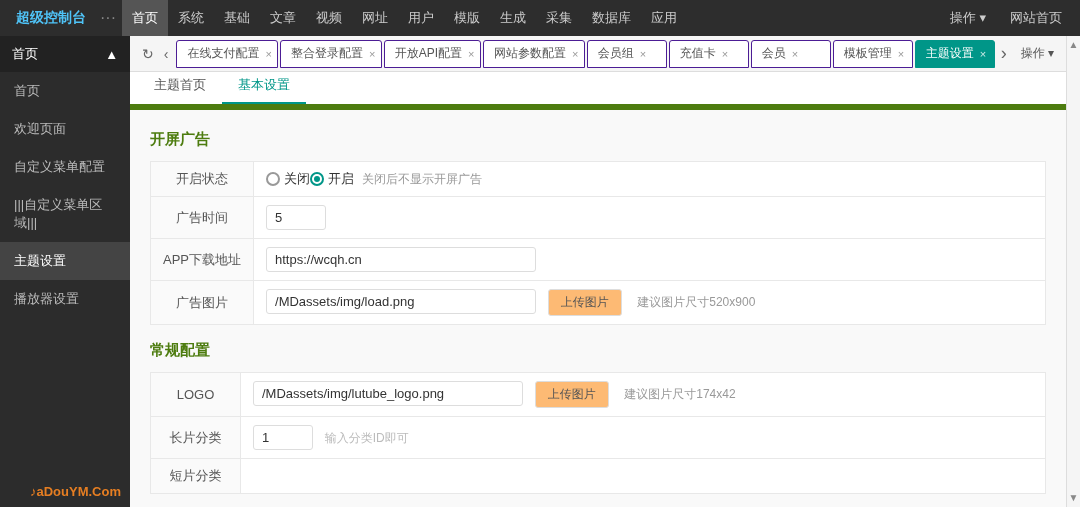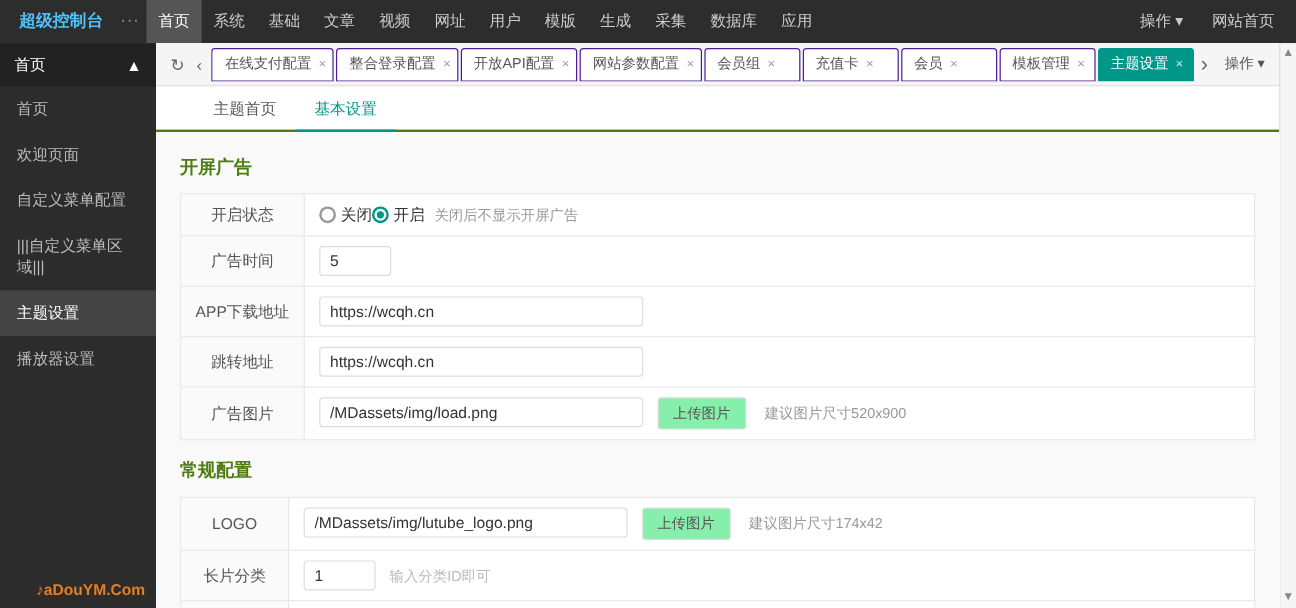--- a/index.html
+++ b/index.html
@@ -170,24 +170,24 @@
       padding: 0 8px;
       font-size: 12px;
       color: #555;
       cursor: pointer;
       white-space: nowrap;
     }
 
     
     .sub-tabs {
       display: flex;
-      align-items: flex-start;
+      align-items: flex-end;
       gap: 0;
-      padding: 0 32px;
-      border-bottom: 2px solid #4d7c0f;
+      padding: 0 8px;
+      border-bottom: 6px solid #4d7c0f;
       background: #fff;
       height: 38px;
     }
     .sub-tab {
       padding: 0 16px;
       height: 38px;
       line-height: 38px;
       cursor: pointer;
       font-size: 13px;
       color: #555;
@@ -283,21 +283,21 @@
       color: #333;
       background: #fff;
       width: 270px;
     }
     .form-input-narrow {
       width: 60px;
     }
 
     
     .upload-btn {
-      background: #86efac;
+      background: #fdba74;
       border: 1px solid #ddd;
       border-radius: 3px;
       padding: 4px 12px;
       font-size: 12px;
       color: #555;
       cursor: pointer;
       margin-left: 8px;
     }
     .img-hint {
       color: #999;
@@ -456,26 +456,20 @@
               <input class="form-input form-input-narrow" type="text" value="5" style="">
             </td>
           </tr>
           <tr>
             <td class="form-label">APP下载地址</td>
             <td class="form-value">
               <input class="form-input" type="text" value="https://wcqh.cn" style="">
             </td>
           </tr>
           <tr>
-            <td class="form-label">跳转地址</td>
-            <td class="form-value">
-              <input class="form-input" type="text" value="https://wcqh.cn" style="">
-            </td>
-          </tr>
-          <tr>
             <td class="form-label">广告图片</td>
             <td class="form-value">
               <input class="form-input" type="text" value="/MDassets/img/load.png" style="">
               <button class="upload-btn">上传图片</button>
               <span class="img-hint">建议图片尺寸520x900</span>
             </td>
           </tr>
         </tbody>
       </table>
 

